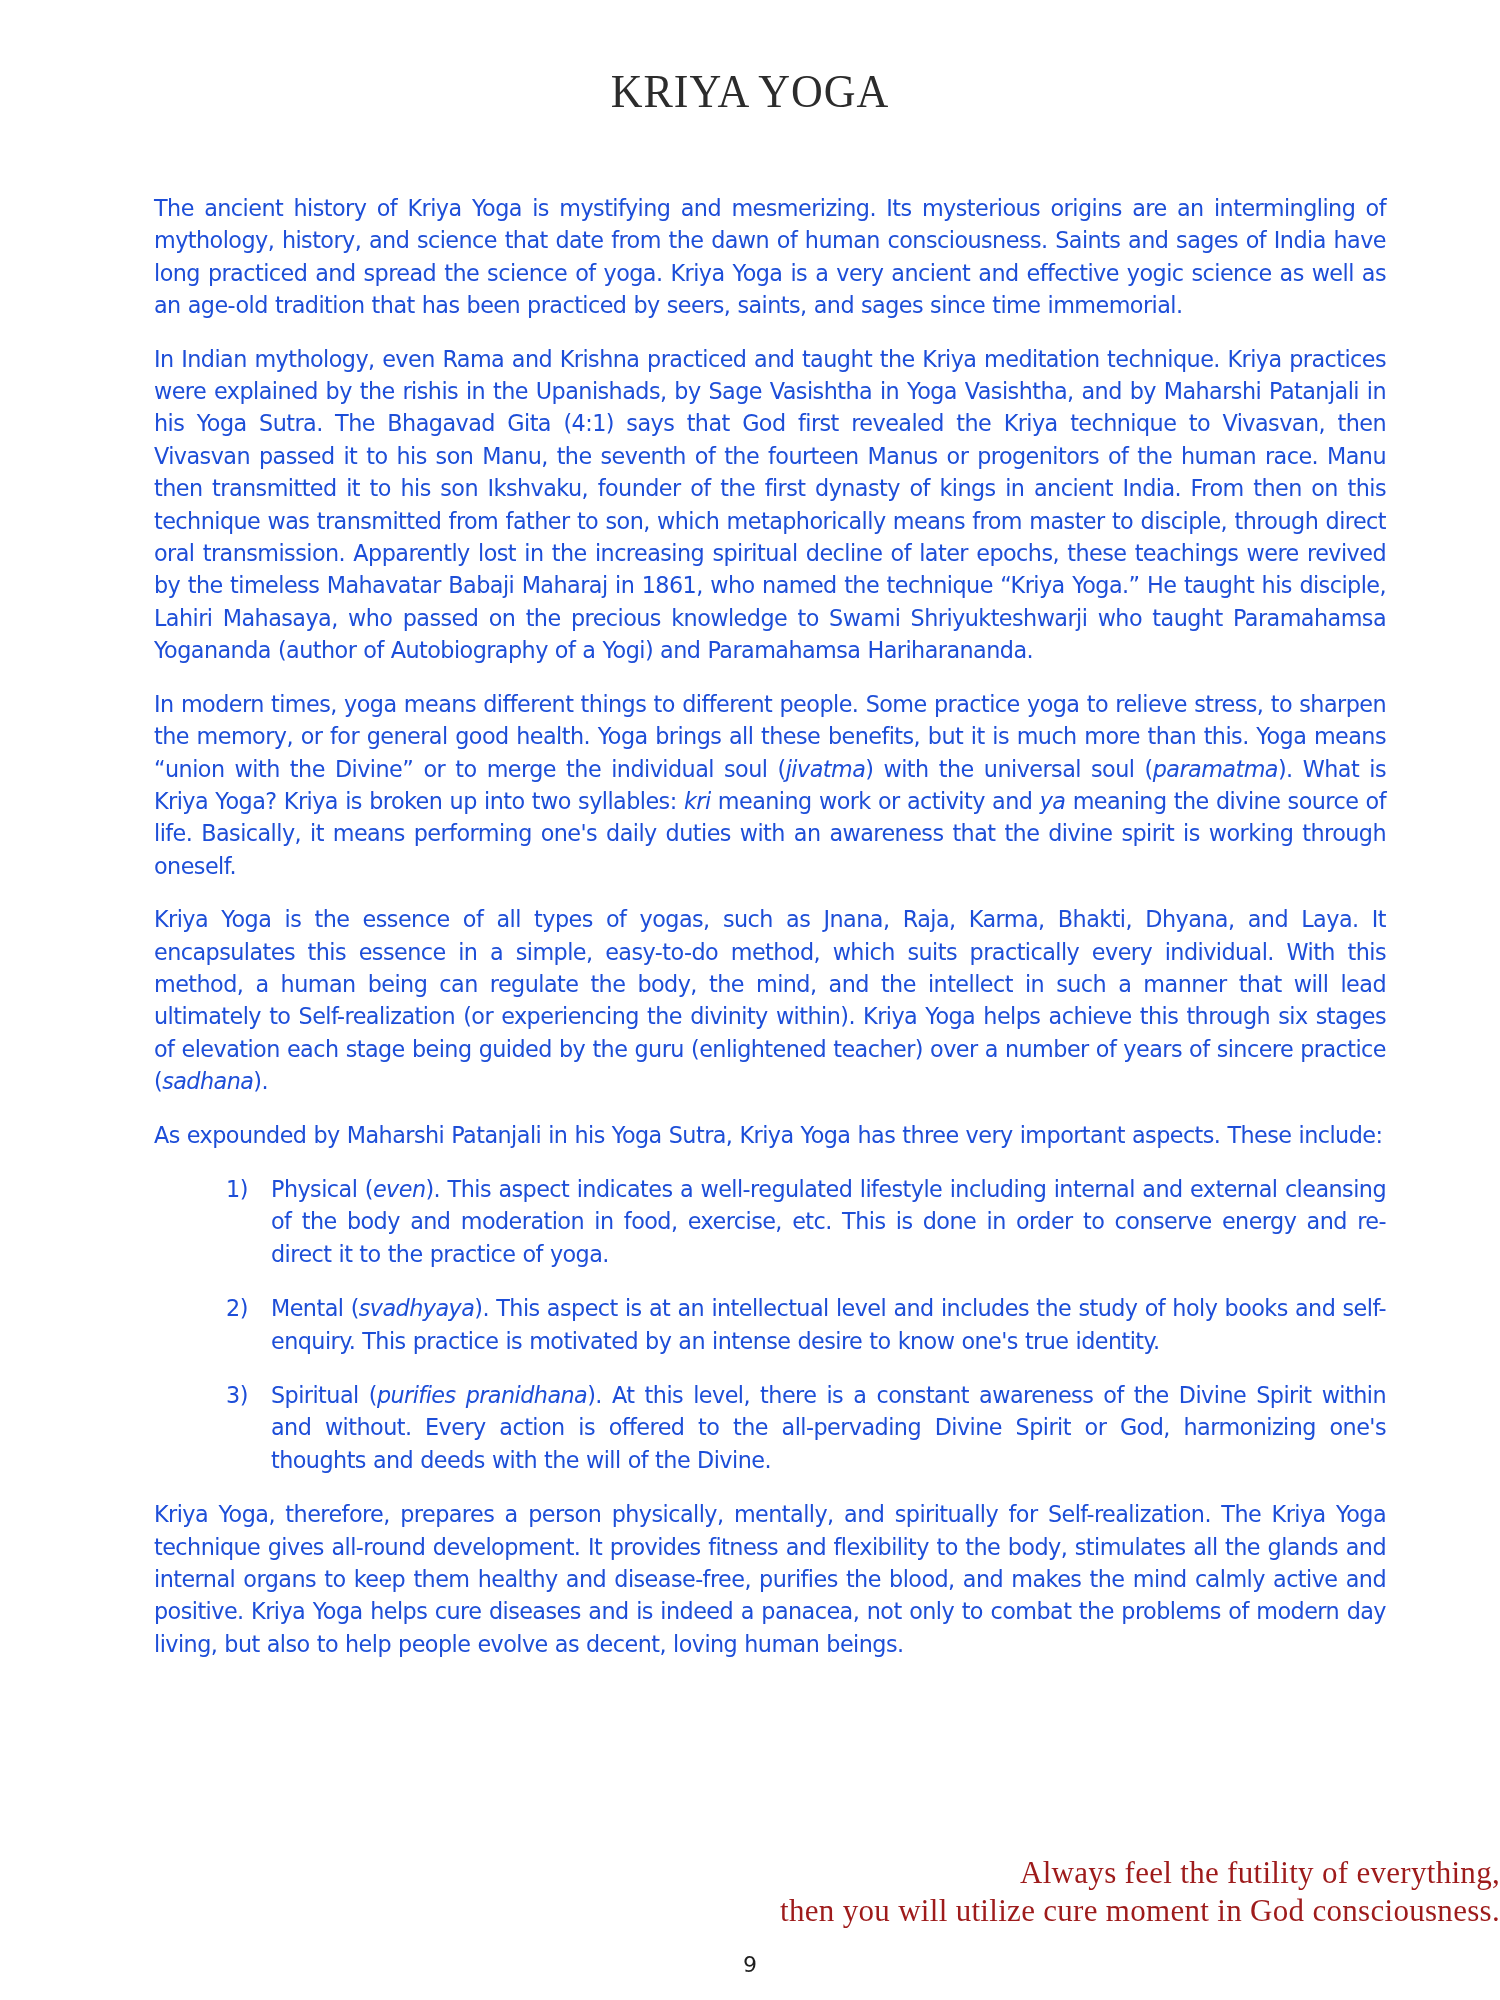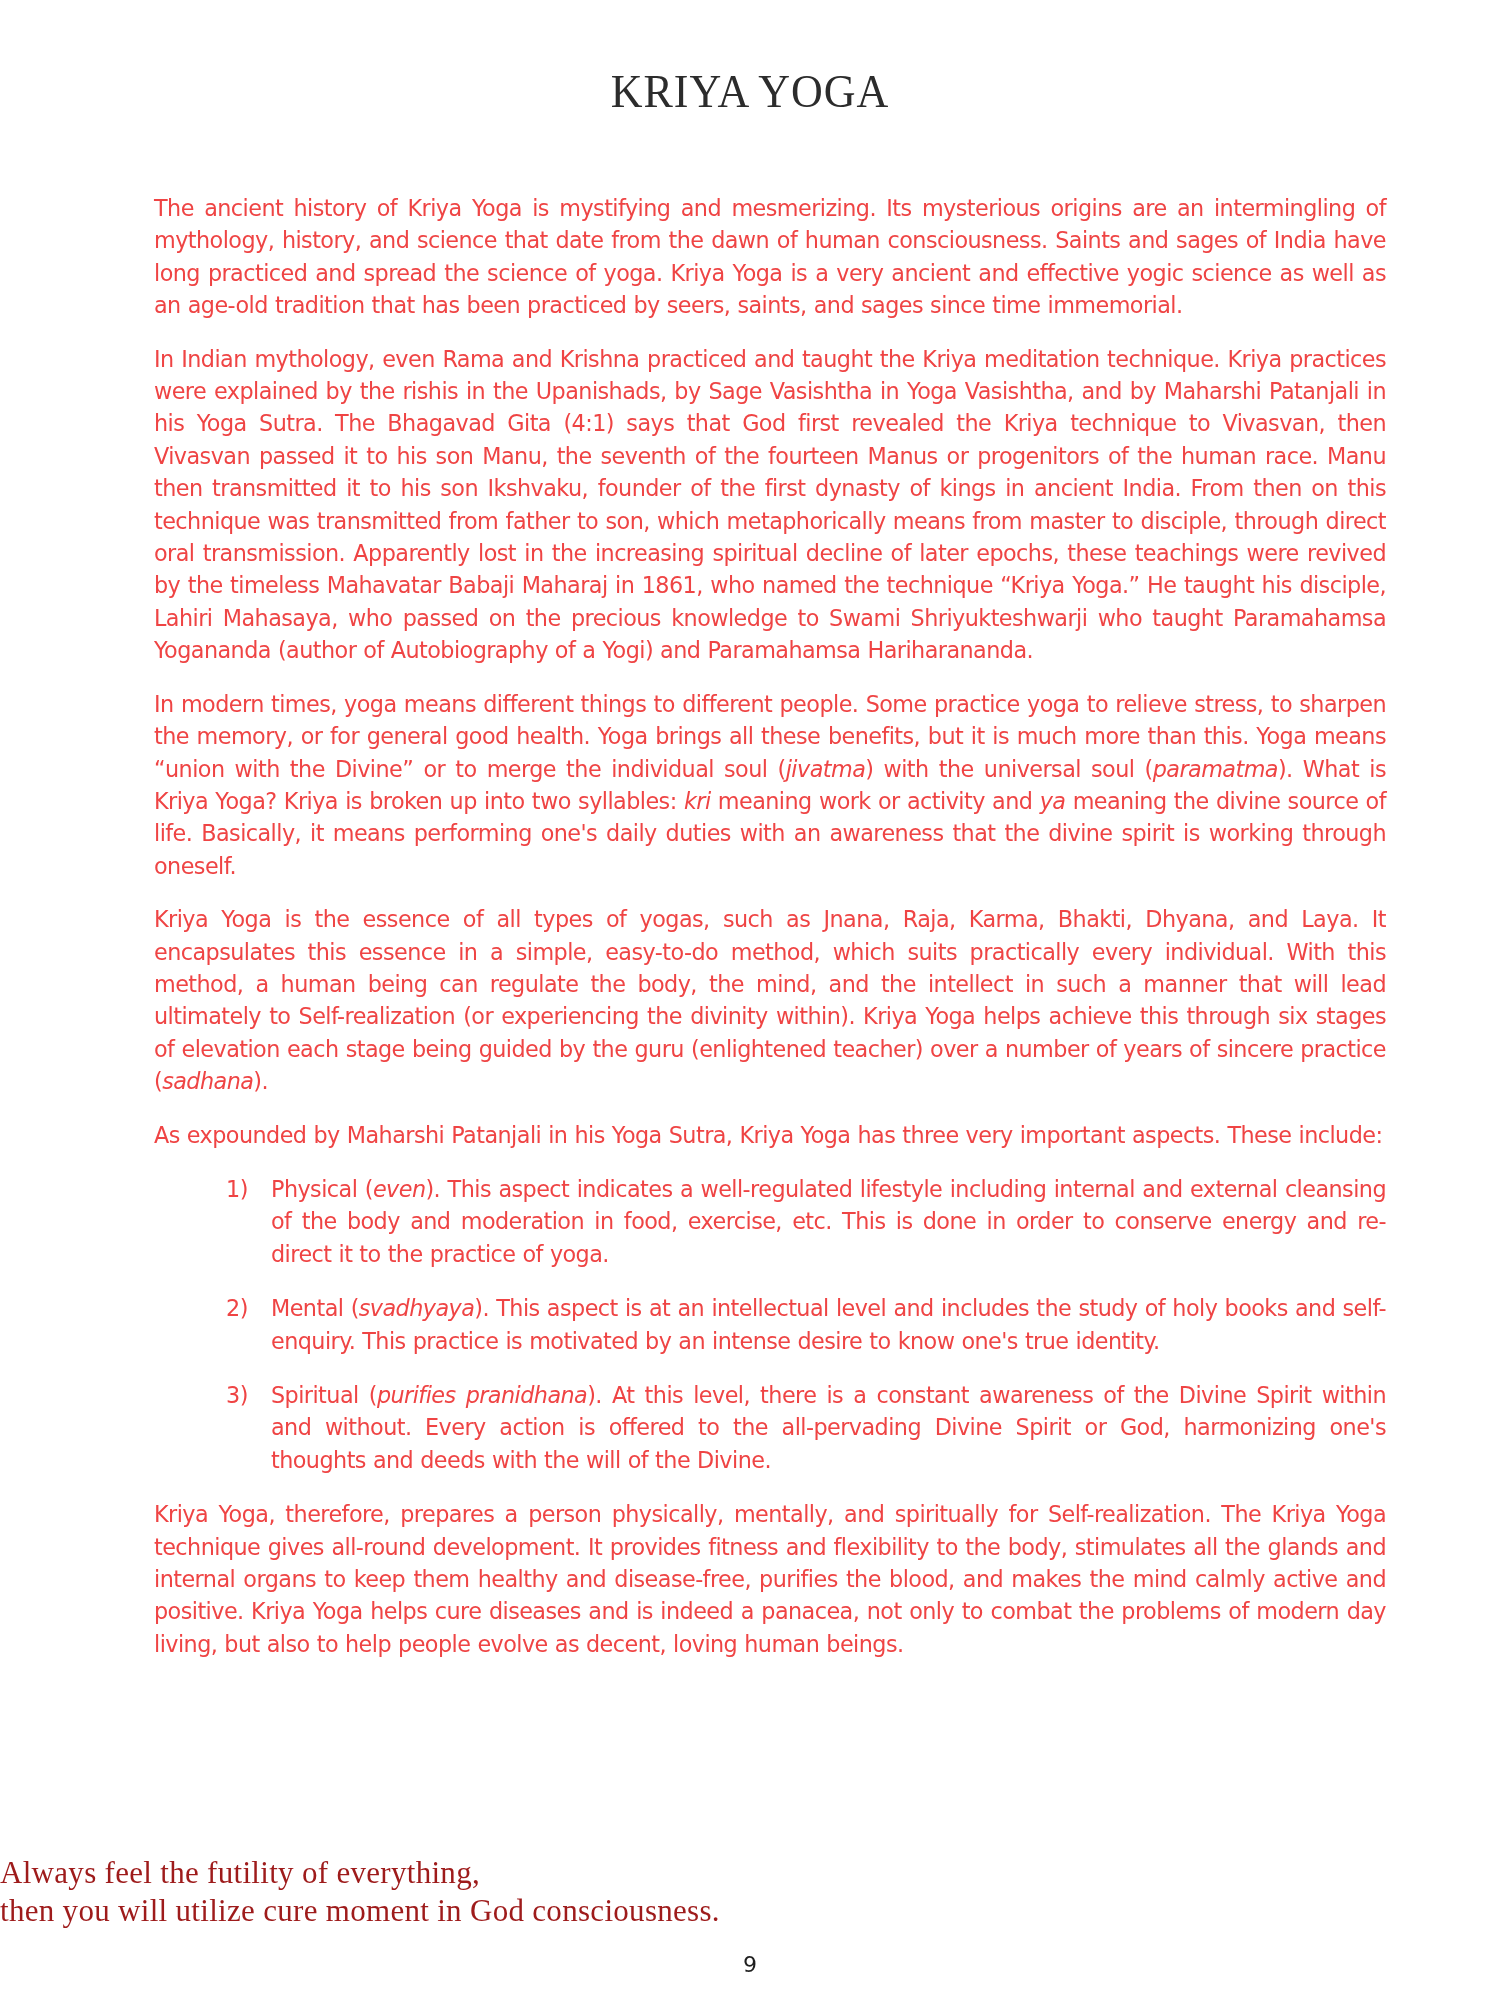--- a/index.html
+++ b/index.html
@@ -32,21 +32,21 @@
       position: absolute;
       top: 192px;
       left: 154px;
       width: 1232px;
       font-family: "DejaVu Sans", sans-serif;
       font-size: 22.3px;
       line-height: 32.4px;
       letter-spacing: -0.55px;
       word-spacing: 0.5px;
       text-align: justify;
-      color: #ef4444;
+      color: #1d4ed8;
     }
     .content p {
       margin: 0 0 21px 0;
     }
     .content p.last-para {
       margin-bottom: 0;
     }
     .aspects {
       list-style: none;
       margin: 22px 0 12px 0;
@@ -59,21 +59,21 @@
     .aspect-num {
       position: absolute;
       left: -45px;
       top: 0;
     }
     .quote {
       position: absolute;
       top: 1854px;
       left: 0;
       width: 1500px;
-      text-align: left;
+      text-align: right;
       font-family: "Liberation Serif", "DejaVu Serif", serif;
       font-size: 31px;
       line-height: 38px;
       color: #9e1b1b;
       letter-spacing: 0.3px;
     }
     .quote .quote-line {
       display: block;
     }
     .page-number {

